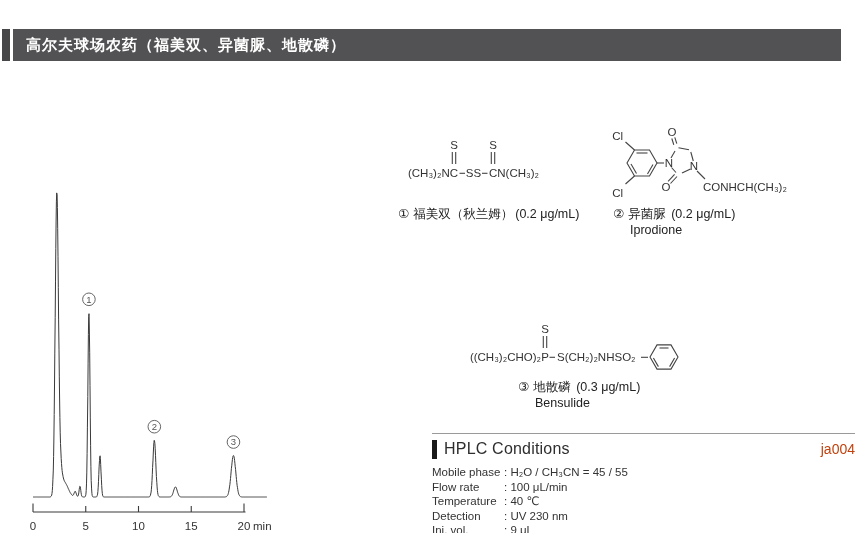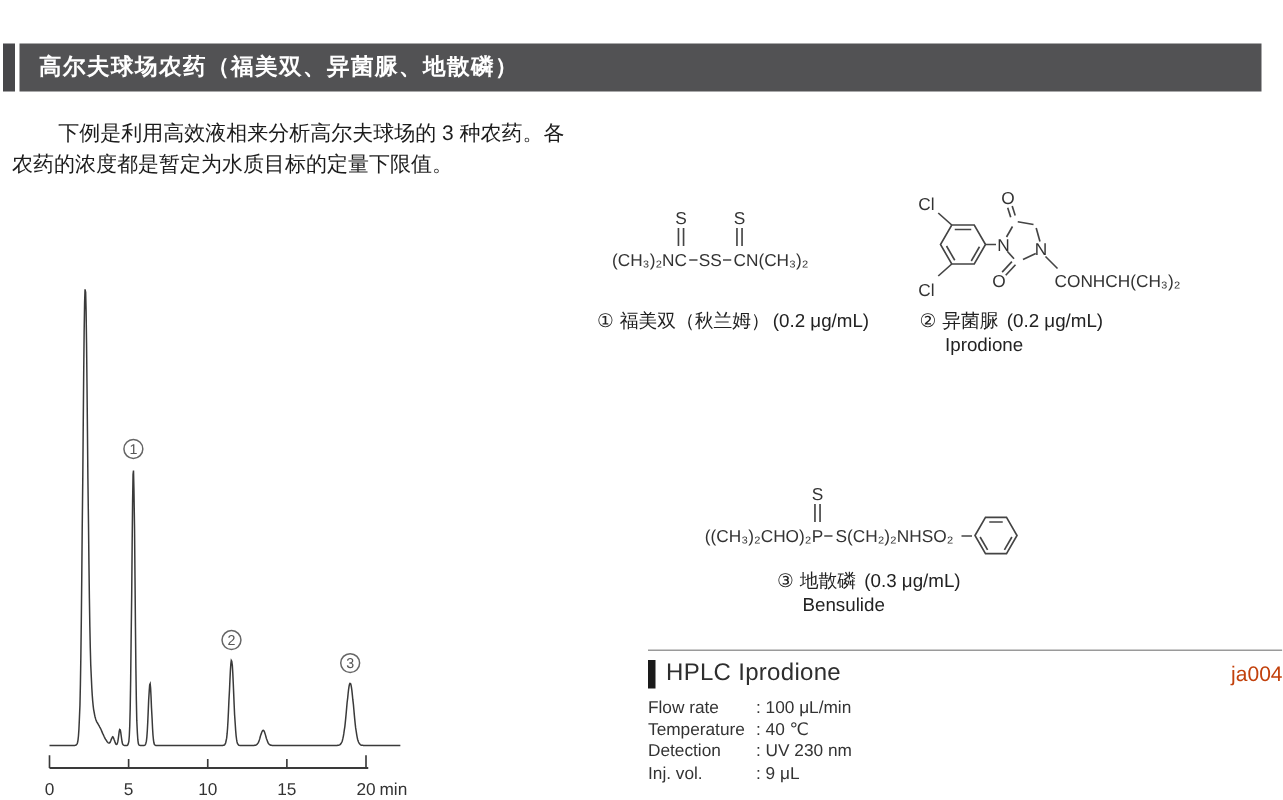--- a/index.html
+++ b/index.html
@@ -43,24 +43,20 @@
 </head>
 <body>
 
 <div class="canvas">
 
   <div class="header-accent"></div>
   <div class="header-bar">
     <span>高尔夫球场农药（福美双、异菌脲、地散磷）</span>
   </div>
 
-  <div class="intro">
-    <div class="intro-l1">下例是利用高效液相来分析高尔夫球场的 3 种农药。各</div>
-    <div>农药的浓度都是暂定为水质目标的定量下限值。</div>
-  </div>
 
   <svg id="chromatogram-svg" class="chrom" viewBox="0 0 260 372">
       <path d="M5.0 324.0 L5.3 324.0 L5.6 324.0 L5.9 324.0 L6.3 324.0 L6.6 324.0 L6.9 324.0 L7.2 324.0 L7.5 324.0 L7.8 324.0 L8.2 324.0 L8.5 324.0 L8.8 324.0 L9.1 324.0 L9.4 324.0 L9.7 324.0 L10.1 324.0 L10.4 324.0 L10.7 324.0 L11.0 324.0 L11.3 324.0 L11.6 324.0 L12.0 324.0 L12.3 324.0 L12.6 324.0 L12.9 324.0 L13.2 324.0 L13.5 324.0 L13.9 324.0 L14.2 324.0 L14.5 324.0 L14.8 324.0 L15.1 324.0 L15.4 324.0 L15.8 324.0 L16.1 324.0 L16.4 324.0 L16.7 324.0 L17.0 324.0 L17.3 324.0 L17.7 324.0 L18.0 324.0 L18.3 324.0 L18.6 324.0 L18.9 324.0 L19.2 324.0 L19.6 324.0 L19.9 324.0 L20.2 324.0 L20.5 324.0 L20.8 324.0 L21.1 324.0 L21.5 324.0 L21.8 324.0 L22.1 323.9 L22.4 323.8 L22.7 323.7 L23.0 323.4 L23.4 322.9 L23.7 322.0 L24.0 320.4 L24.3 317.7 L24.6 313.4 L24.9 306.8 L25.3 297.1 L25.6 283.4 L25.9 265.0 L26.2 241.5 L26.5 213.0 L26.8 180.1 L27.2 144.7 L27.5 108.9 L27.8 75.7 L28.1 48.1 L28.4 28.9 L28.7 19.9 L29.1 21.9 L29.4 34.4 L29.7 55.7 L30.0 83.3 L30.3 114.3 L30.6 146.1 L31.0 176.2 L31.3 203.1 L31.6 226.0 L31.9 244.6 L32.2 259.2 L32.5 270.4 L32.9 279.0 L33.2 285.5 L33.5 290.4 L33.8 294.3 L34.1 297.4 L34.4 299.9 L34.8 302.0 L35.1 303.7 L35.4 305.0 L35.7 306.1 L36.0 307.0 L36.3 307.8 L36.6 308.4 L37.0 309.0 L37.3 309.5 L37.6 310.1 L37.9 310.6 L38.2 311.1 L38.5 311.7 L38.9 312.4 L39.2 313.0 L39.5 313.7 L39.8 314.4 L40.1 315.1 L40.4 315.9 L40.8 316.6 L41.1 317.3 L41.4 318.0 L41.7 318.6 L42.0 319.2 L42.3 319.8 L42.7 320.3 L43.0 320.8 L43.3 321.3 L43.6 321.6 L43.9 322.0 L44.2 322.2 L44.6 322.4 L44.9 322.4 L45.2 322.1 L45.5 321.7 L45.8 321.0 L46.1 320.1 L46.5 319.3 L46.8 318.6 L47.1 318.2 L47.4 318.4 L47.7 319.0 L48.0 319.9 L48.4 320.9 L48.7 321.9 L49.0 322.6 L49.3 323.1 L49.6 323.3 L49.9 323.2 L50.3 322.4 L50.6 321.1 L50.9 319.1 L51.2 316.7 L51.5 314.5 L51.8 313.3 L52.2 313.6 L52.5 315.2 L52.8 317.5 L53.1 319.8 L53.4 321.7 L53.7 322.9 L54.1 323.5 L54.4 323.8 L54.7 323.9 L55.0 324.0 L55.3 324.0 L55.6 324.0 L56.0 324.0 L56.3 324.0 L56.6 324.0 L56.9 323.9 L57.2 323.6 L57.5 322.9 L57.9 321.3 L58.2 317.7 L58.5 310.9 L58.8 299.1 L59.1 280.6 L59.4 254.9 L59.8 223.4 L60.1 190.2 L60.4 161.4 L60.7 143.4 L61.0 140.7 L61.3 154.0 L61.7 179.8 L62.0 212.3 L62.3 244.9 L62.6 272.8 L62.9 293.7 L63.2 307.6 L63.6 315.9 L63.9 320.3 L64.2 322.5 L64.5 323.4 L64.8 323.8 L65.1 323.9 L65.5 324.0 L65.8 324.0 L66.1 324.0 L66.4 324.0 L66.7 324.0 L67.0 324.0 L67.4 324.0 L67.7 324.0 L68.0 324.0 L68.3 323.9 L68.6 323.8 L68.9 323.4 L69.2 322.6 L69.6 321.1 L69.9 318.4 L70.2 314.2 L70.5 308.4 L70.8 301.4 L71.1 293.9 L71.5 287.4 L71.8 283.4 L72.1 282.8 L72.4 285.7 L72.7 291.6 L73.0 298.9 L73.4 306.2 L73.7 312.5 L74.0 317.2 L74.3 320.3 L74.6 322.2 L74.9 323.2 L75.3 323.7 L75.6 323.9 L75.9 324.0 L76.2 324.0 L76.5 324.0 L76.8 324.0 L77.2 324.0 L77.5 324.0 L77.8 324.0 L78.1 324.0 L78.4 324.0 L78.7 324.0 L79.1 324.0 L79.4 324.0 L79.7 324.0 L80.0 324.0 L80.3 324.0 L80.6 324.0 L81.0 324.0 L81.3 324.0 L81.6 324.0 L81.9 324.0 L82.2 324.0 L82.5 324.0 L82.9 324.0 L83.2 324.0 L83.5 324.0 L83.8 324.0 L84.1 324.0 L84.4 324.0 L84.8 324.0 L85.1 324.0 L85.4 324.0 L85.7 324.0 L86.0 324.0 L86.3 324.0 L86.7 324.0 L87.0 324.0 L87.3 324.0 L87.6 324.0 L87.9 324.0 L88.2 324.0 L88.6 324.0 L88.9 324.0 L89.2 324.0 L89.5 324.0 L89.8 324.0 L90.1 324.0 L90.5 324.0 L90.8 324.0 L91.1 324.0 L91.4 324.0 L91.7 324.0 L92.0 324.0 L92.4 324.0 L92.7 324.0 L93.0 324.0 L93.3 324.0 L93.6 324.0 L93.9 324.0 L94.3 324.0 L94.6 324.0 L94.9 324.0 L95.2 324.0 L95.5 324.0 L95.8 324.0 L96.2 324.0 L96.5 324.0 L96.8 324.0 L97.1 324.0 L97.4 324.0 L97.7 324.0 L98.1 324.0 L98.4 324.0 L98.7 324.0 L99.0 324.0 L99.3 324.0 L99.6 324.0 L100.0 324.0 L100.3 324.0 L100.6 324.0 L100.9 324.0 L101.2 324.0 L101.5 324.0 L101.8 324.0 L102.2 324.0 L102.5 324.0 L102.8 324.0 L103.1 324.0 L103.4 324.0 L103.7 324.0 L104.1 324.0 L104.4 324.0 L104.7 324.0 L105.0 324.0 L105.3 324.0 L105.6 324.0 L106.0 324.0 L106.3 324.0 L106.6 324.0 L106.9 324.0 L107.2 324.0 L107.5 324.0 L107.9 324.0 L108.2 324.0 L108.5 324.0 L108.8 324.0 L109.1 324.0 L109.4 324.0 L109.8 324.0 L110.1 324.0 L110.4 324.0 L110.7 324.0 L111.0 324.0 L111.3 324.0 L111.7 324.0 L112.0 324.0 L112.3 324.0 L112.6 324.0 L112.9 324.0 L113.2 324.0 L113.6 324.0 L113.9 324.0 L114.2 324.0 L114.5 324.0 L114.8 324.0 L115.1 324.0 L115.5 324.0 L115.8 324.0 L116.1 324.0 L116.4 324.0 L116.7 324.0 L117.0 324.0 L117.4 324.0 L117.7 324.0 L118.0 324.0 L118.3 324.0 L118.6 324.0 L118.9 324.0 L119.3 324.0 L119.6 324.0 L119.9 324.0 L120.2 324.0 L120.5 324.0 L120.8 323.9 L121.2 323.9 L121.5 323.7 L121.8 323.5 L122.1 323.0 L122.4 322.3 L122.7 321.0 L123.1 319.1 L123.4 316.3 L123.7 312.5 L124.0 307.5 L124.3 301.4 L124.6 294.4 L125.0 287.1 L125.3 280.0 L125.6 273.9 L125.9 269.5 L126.2 267.3 L126.5 267.8 L126.9 270.7 L127.2 275.8 L127.5 282.3 L127.8 289.6 L128.1 296.8 L128.4 303.5 L128.8 309.3 L129.1 313.9 L129.4 317.4 L129.7 319.8 L130.0 321.5 L130.3 322.6 L130.7 323.2 L131.0 323.6 L131.3 323.8 L131.6 323.9 L131.9 324.0 L132.2 324.0 L132.5 324.0 L132.9 324.0 L133.2 324.0 L133.5 324.0 L133.8 324.0 L134.1 324.0 L134.4 324.0 L134.8 324.0 L135.1 324.0 L135.4 324.0 L135.7 324.0 L136.0 324.0 L136.3 324.0 L136.7 324.0 L137.0 324.0 L137.3 324.0 L137.6 324.0 L137.9 324.0 L138.2 324.0 L138.6 324.0 L138.9 324.0 L139.2 324.0 L139.5 324.0 L139.8 324.0 L140.1 324.0 L140.5 324.0 L140.8 324.0 L141.1 324.0 L141.4 324.0 L141.7 323.9 L142.0 323.9 L142.4 323.8 L142.7 323.7 L143.0 323.5 L143.3 323.3 L143.6 322.9 L143.9 322.5 L144.3 321.9 L144.6 321.1 L144.9 320.3 L145.2 319.3 L145.5 318.2 L145.8 317.1 L146.2 316.1 L146.5 315.2 L146.8 314.5 L147.1 314.0 L147.4 313.9 L147.7 314.0 L148.1 314.5 L148.4 315.2 L148.7 316.1 L149.0 317.1 L149.3 318.2 L149.6 319.3 L150.0 320.3 L150.3 321.1 L150.6 321.9 L150.9 322.5 L151.2 322.9 L151.5 323.3 L151.9 323.5 L152.2 323.7 L152.5 323.8 L152.8 323.9 L153.1 323.9 L153.4 324.0 L153.8 324.0 L154.1 324.0 L154.4 324.0 L154.7 324.0 L155.0 324.0 L155.3 324.0 L155.7 324.0 L156.0 324.0 L156.3 324.0 L156.6 324.0 L156.9 324.0 L157.2 324.0 L157.6 324.0 L157.9 324.0 L158.2 324.0 L158.5 324.0 L158.8 324.0 L159.1 324.0 L159.5 324.0 L159.8 324.0 L160.1 324.0 L160.4 324.0 L160.7 324.0 L161.0 324.0 L161.4 324.0 L161.7 324.0 L162.0 324.0 L162.3 324.0 L162.6 324.0 L162.9 324.0 L163.2 324.0 L163.6 324.0 L163.9 324.0 L164.2 324.0 L164.5 324.0 L164.8 324.0 L165.1 324.0 L165.5 324.0 L165.8 324.0 L166.1 324.0 L166.4 324.0 L166.7 324.0 L167.0 324.0 L167.4 324.0 L167.7 324.0 L168.0 324.0 L168.3 324.0 L168.6 324.0 L168.9 324.0 L169.3 324.0 L169.6 324.0 L169.9 324.0 L170.2 324.0 L170.5 324.0 L170.8 324.0 L171.2 324.0 L171.5 324.0 L171.8 324.0 L172.1 324.0 L172.4 324.0 L172.7 324.0 L173.1 324.0 L173.4 324.0 L173.7 324.0 L174.0 324.0 L174.3 324.0 L174.6 324.0 L175.0 324.0 L175.3 324.0 L175.6 324.0 L175.9 324.0 L176.2 324.0 L176.5 324.0 L176.9 324.0 L177.2 324.0 L177.5 324.0 L177.8 324.0 L178.1 324.0 L178.4 324.0 L178.8 324.0 L179.1 324.0 L179.4 324.0 L179.7 324.0 L180.0 324.0 L180.3 324.0 L180.7 324.0 L181.0 324.0 L181.3 324.0 L181.6 324.0 L181.9 324.0 L182.2 324.0 L182.6 324.0 L182.9 324.0 L183.2 324.0 L183.5 324.0 L183.8 324.0 L184.1 324.0 L184.5 324.0 L184.8 324.0 L185.1 324.0 L185.4 324.0 L185.7 324.0 L186.0 324.0 L186.4 324.0 L186.7 324.0 L187.0 324.0 L187.3 324.0 L187.6 324.0 L187.9 324.0 L188.3 324.0 L188.6 324.0 L188.9 324.0 L189.2 324.0 L189.5 324.0 L189.8 324.0 L190.2 324.0 L190.5 324.0 L190.8 324.0 L191.1 324.0 L191.4 324.0 L191.7 324.0 L192.1 324.0 L192.4 324.0 L192.7 324.0 L193.0 324.0 L193.3 324.0 L193.6 324.0 L194.0 324.0 L194.3 324.0 L194.6 324.0 L194.9 324.0 L195.2 324.0 L195.5 324.0 L195.8 324.0 L196.2 324.0 L196.5 324.0 L196.8 324.0 L197.1 323.9 L197.4 323.9 L197.7 323.8 L198.1 323.7 L198.4 323.6 L198.7 323.4 L199.0 323.1 L199.3 322.7 L199.6 322.2 L200.0 321.5 L200.3 320.5 L200.6 319.3 L200.9 317.9 L201.2 316.1 L201.5 313.9 L201.9 311.4 L202.2 308.6 L202.5 305.6 L202.8 302.3 L203.1 298.9 L203.4 295.5 L203.8 292.2 L204.1 289.2 L204.4 286.6 L204.7 284.6 L205.0 283.2 L205.3 282.6 L205.7 282.7 L206.0 283.6 L206.3 285.2 L206.6 287.4 L206.9 290.2 L207.2 293.3 L207.6 296.6 L207.9 300.0 L208.2 303.4 L208.5 306.6 L208.8 309.6 L209.1 312.3 L209.5 314.7 L209.8 316.7 L210.1 318.4 L210.4 319.8 L210.7 320.9 L211.0 321.7 L211.4 322.4 L211.7 322.9 L212.0 323.2 L212.3 323.5 L212.6 323.7 L212.9 323.8 L213.3 323.9 L213.6 323.9 L213.9 323.9 L214.2 324.0 L214.5 324.0 L214.8 324.0 L215.2 324.0 L215.5 324.0 L215.8 324.0 L216.1 324.0 L216.4 324.0 L216.7 324.0 L217.1 324.0 L217.4 324.0 L217.7 324.0 L218.0 324.0 L218.3 324.0 L218.6 324.0 L219.0 324.0 L219.3 324.0 L219.6 324.0 L219.9 324.0 L220.2 324.0 L220.5 324.0 L220.9 324.0 L221.2 324.0 L221.5 324.0 L221.8 324.0 L222.1 324.0 L222.4 324.0 L222.8 324.0 L223.1 324.0 L223.4 324.0 L223.7 324.0 L224.0 324.0 L224.3 324.0 L224.7 324.0 L225.0 324.0 L225.3 324.0 L225.6 324.0 L225.9 324.0 L226.2 324.0 L226.6 324.0 L226.9 324.0 L227.2 324.0 L227.5 324.0 L227.8 324.0 L228.1 324.0 L228.4 324.0 L228.8 324.0 L229.1 324.0 L229.4 324.0 L229.7 324.0 L230.0 324.0 L230.3 324.0 L230.7 324.0 L231.0 324.0 L231.3 324.0 L231.6 324.0 L231.9 324.0 L232.2 324.0 L232.6 324.0 L232.9 324.0 L233.2 324.0 L233.5 324.0 L233.8 324.0 L234.1 324.0 L234.5 324.0 L234.8 324.0 L235.1 324.0 L235.4 324.0 L235.7 324.0 L236.0 324.0 L236.4 324.0 L236.7 324.0 L237.0 324.0 L237.3 324.0 L237.6 324.0 L237.9 324.0 L238.3 324.0 L238.6 324.0 L238.9 324.0 " fill="none" stroke="#3a3a3a" stroke-width="1"></path>
       <line x1="5" y1="339" x2="217.5" y2="339" stroke="#3a3a3a" stroke-width="1.2"></line>
       <line x1="5" y1="330.5" x2="5" y2="339" stroke="#3a3a3a" stroke-width="1.1"></line>
       <text x="5" y="357" text-anchor="middle" font-size="11.5" fill="#333">0</text>
       <line x1="57.75" y1="333" x2="57.75" y2="339" stroke="#3a3a3a" stroke-width="1.1"></line>
       <text x="57.75" y="357" text-anchor="middle" font-size="11.5" fill="#333">5</text>
       <line x1="110.5" y1="333" x2="110.5" y2="339" stroke="#3a3a3a" stroke-width="1.1"></line>
       <text x="110.5" y="357" text-anchor="middle" font-size="11.5" fill="#333">10</text>
@@ -157,24 +153,28 @@
   <div class="caption" style="left:518px;top:355px">
     <div>
       <span class="cap-num">③</span><span class="cap-name">地散磷</span> <span>(0.3 μg/mL)</span>
     </div>
     <div class="cap-en">Bensulide</div>
   </div>
 
   <div class="hplc">
     <div class="hplc-head">
       <span class="hplc-flag"></span>
-      <span class="hplc-title">HPLC Iprodione</span>
+      <span class="hplc-title">HPLC Conditions</span>
       <span class="hplc-code">ja004</span>
     </div>
     <div class="hplc-rows">
+      <div class="hplc-row">
+        <span class="hplc-label">Mobile phase</span>
+          <span class="hplc-value">: H₂O / CH₃CN = 45 / 55</span>
+      </div>
       <div class="hplc-row">
         <span class="hplc-label">Flow rate</span>
           <span class="hplc-value">: 100 μL/min</span>
       </div>
       <div class="hplc-row">
         <span class="hplc-label">Temperature</span>
           <span class="hplc-value">: 40 ℃</span>
       </div>
       <div class="hplc-row">
         <span class="hplc-label">Detection</span>

